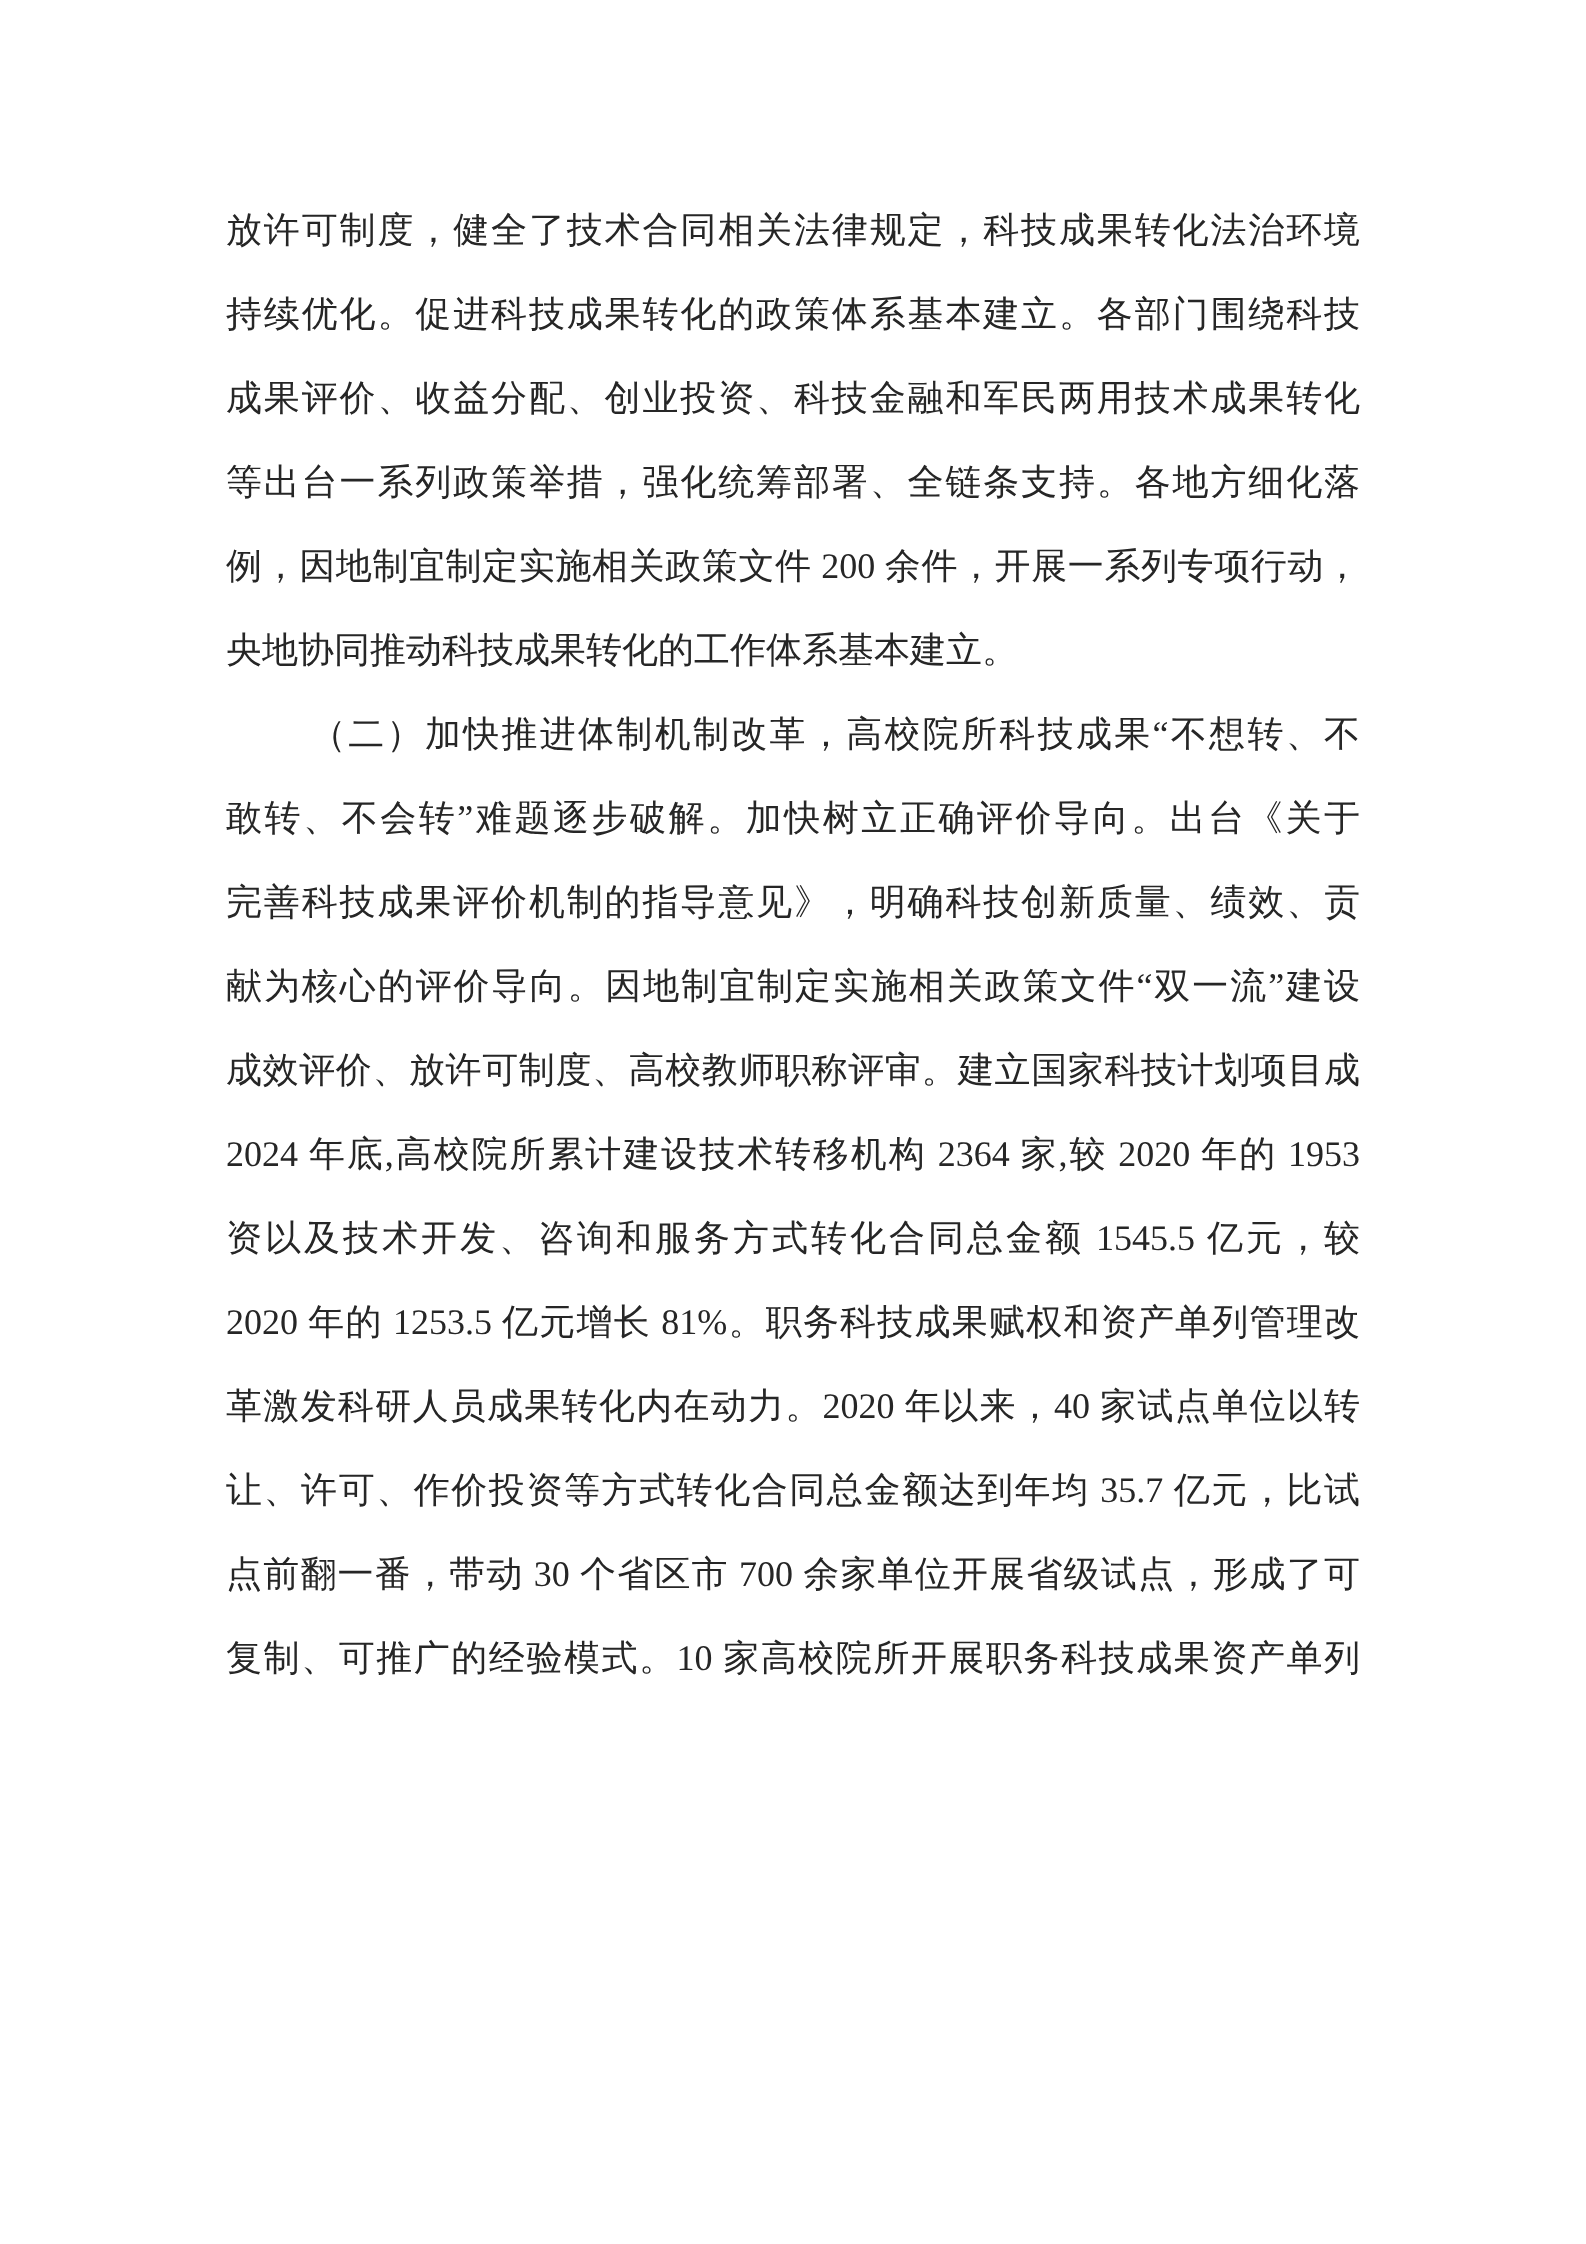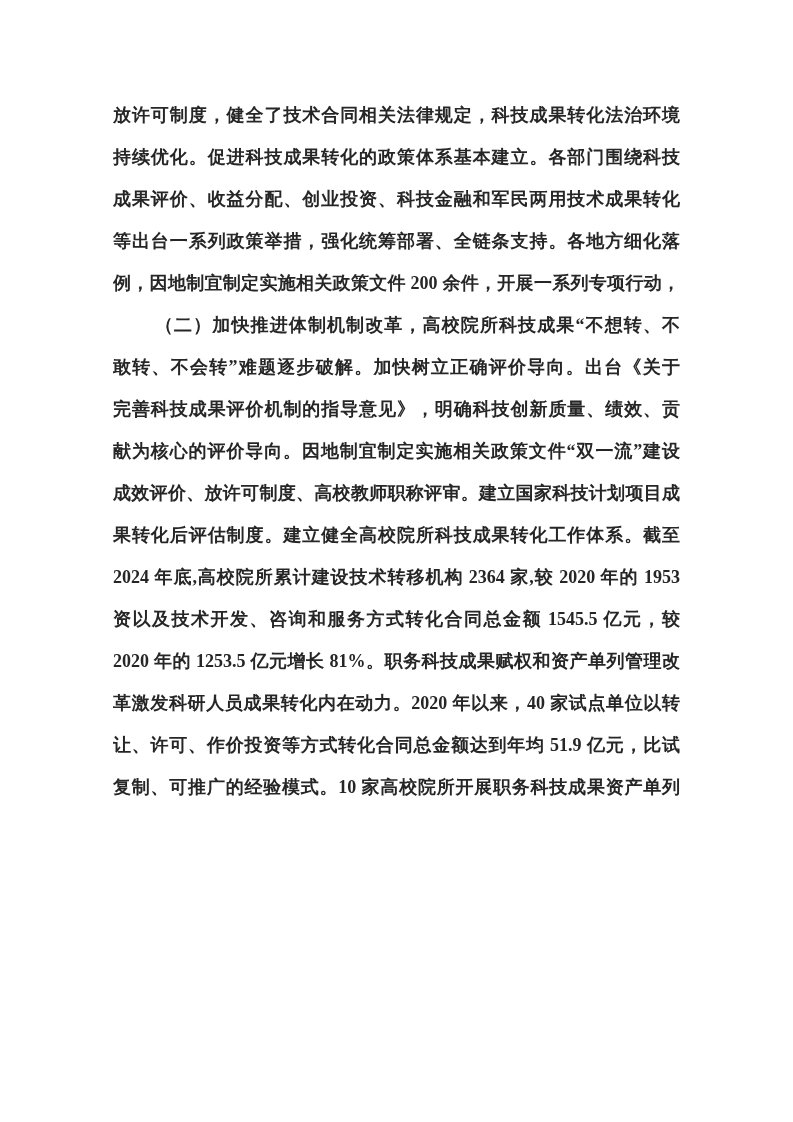--- a/index.html
+++ b/index.html
@@ -30,45 +30,45 @@
   }
   .line {
     height: 42px;
     line-height: 42px;
     font-size: 18px;
     color: #262626;
     text-align: justify;
     text-align-last: justify;
     white-space: normal;
     overflow: hidden;
-    font-weight: bold;
   }
   .line.para-end {
     text-align-last: left;
   }
   .line.first-indent {
     text-indent: 42px;
   }
 </style>
 </head>
 <body>
 
 <div class="page">
   <div class="doc-body" id="doc-body">
       <div class="line">放许可制度，健全了技术合同相关法律规定，科技成果转化法治环境</div>
       <div class="line">持续优化。促进科技成果转化的政策体系基本建立。各部门围绕科技</div>
       <div class="line">成果评价、收益分配、创业投资、科技金融和军民两用技术成果转化</div>
       <div class="line">等出台一系列政策举措，强化统筹部署、全链条支持。各地方细化落</div>
       <div class="line">例，因地制宜制定实施相关政策文件 200 余件，开展一系列专项行动，</div>
+      <div class="line para-end">央地协同推动科技成果转化的工作体系基本建立。</div>
       <div class="line first-indent">（二）加快推进体制机制改革，高校院所科技成果“不想转、不</div>
       <div class="line">敢转、不会转”难题逐步破解。加快树立正确评价导向。出台《关于</div>
       <div class="line">完善科技成果评价机制的指导意见》，明确科技创新质量、绩效、贡</div>
       <div class="line">献为核心的评价导向。因地制宜制定实施相关政策文件“双一流”建设</div>
       <div class="line">成效评价、放许可制度、高校教师职称评审。建立国家科技计划项目成</div>
-      <div class="line">果转化后评估制度。建立健全高校院所科技成果转化工作体系。截至</div>
       <div class="line">2024 年底,高校院所累计建设技术转移机构 2364 家,较 2020 年的 1953</div>
       <div class="line">资以及技术开发、咨询和服务方式转化合同总金额 1545.5 亿元，较</div>
       <div class="line">2020 年的 1253.5 亿元增长 81%。职务科技成果赋权和资产单列管理改</div>
       <div class="line">革激发科研人员成果转化内在动力。2020 年以来，40 家试点单位以转</div>
-      <div class="line">让、许可、作价投资等方式转化合同总金额达到年均 51.9 亿元，比试</div>
+      <div class="line">让、许可、作价投资等方式转化合同总金额达到年均 35.7 亿元，比试</div>
+      <div class="line">点前翻一番，带动 30 个省区市 700 余家单位开展省级试点，形成了可</div>
       <div class="line">复制、可推广的经验模式。10 家高校院所开展职务科技成果资产单列</div>
     </div>
 </div>
 
 </body></html>

